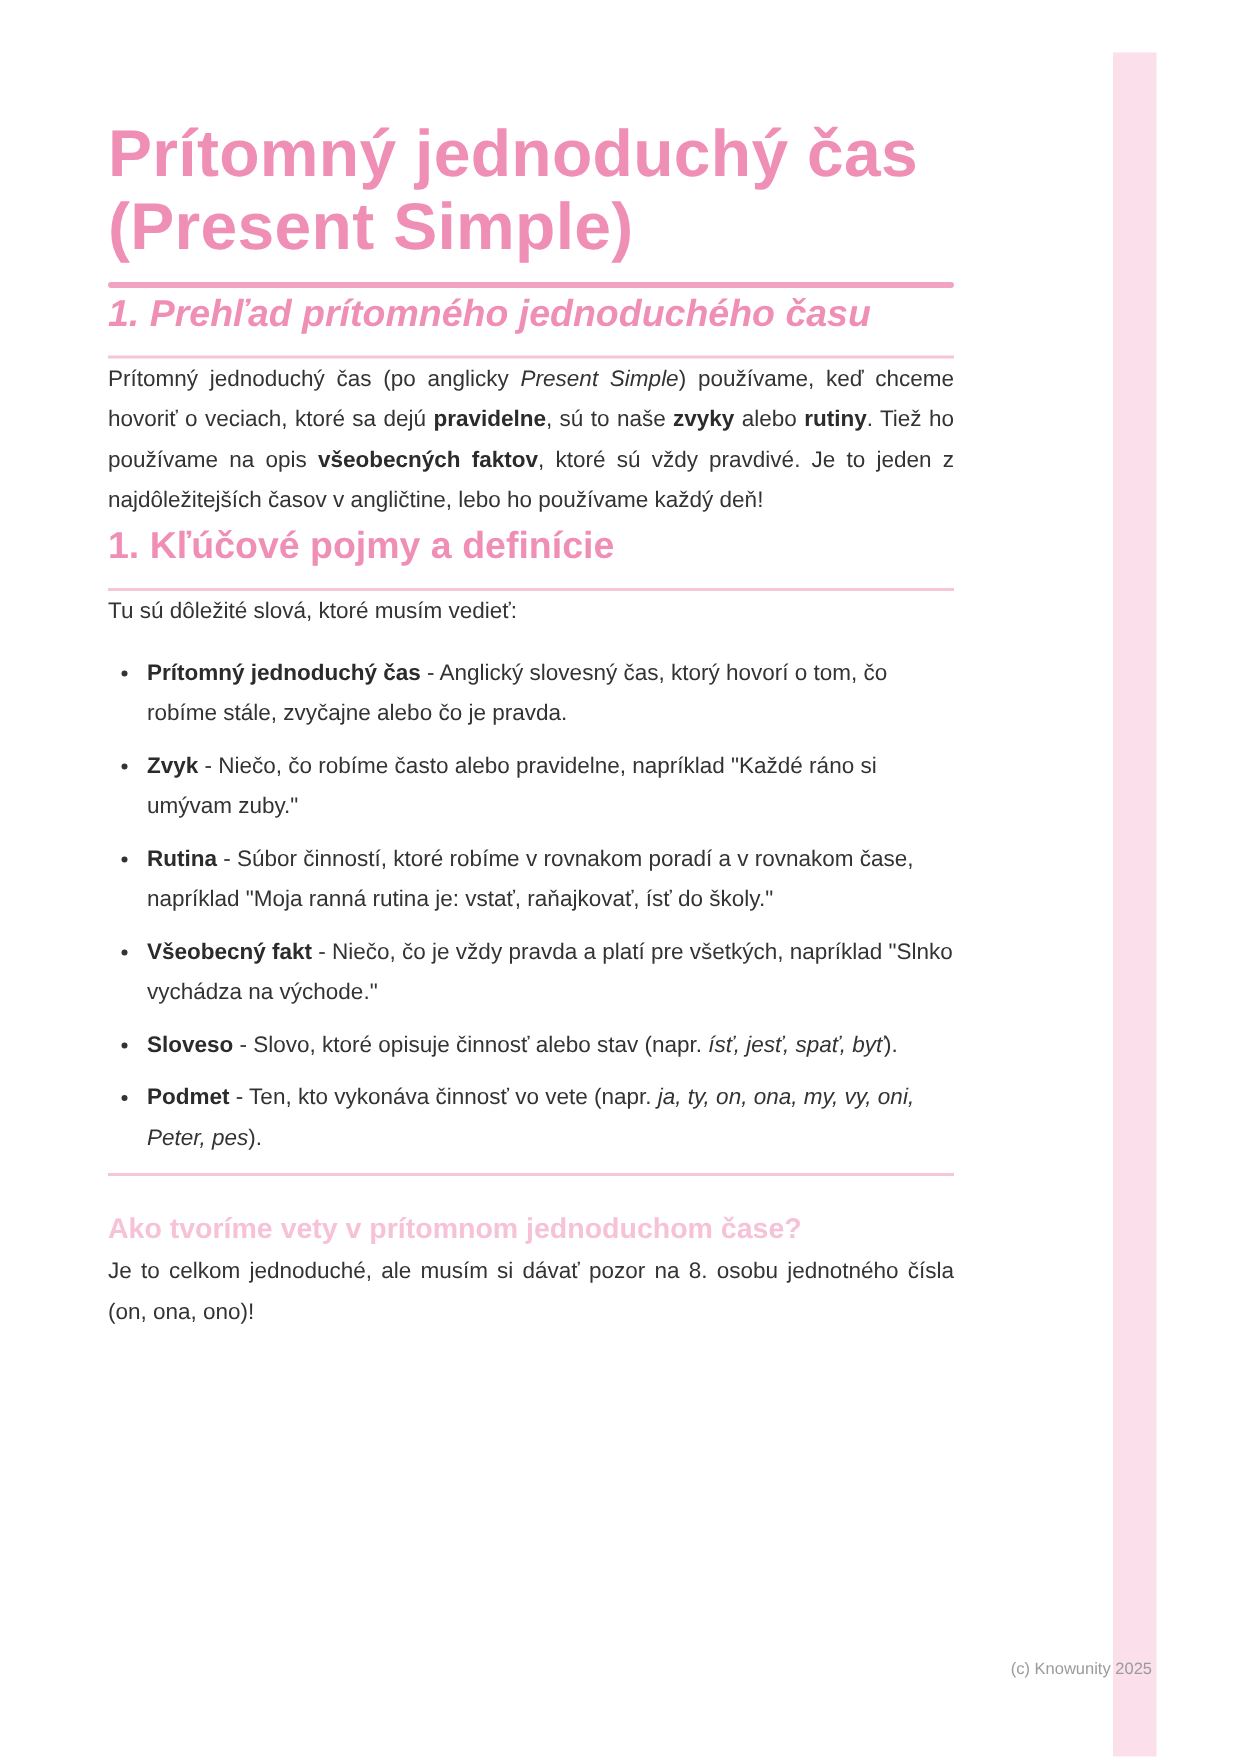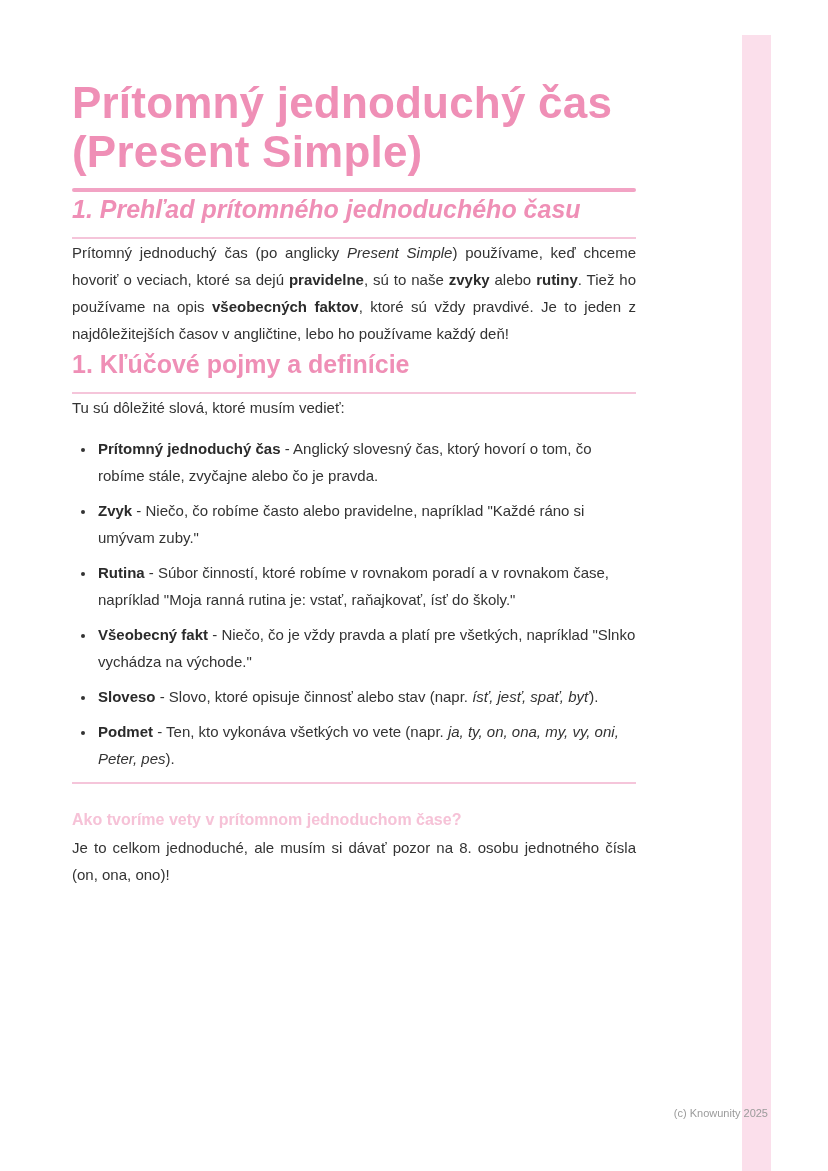--- a/index.html
+++ b/index.html
@@ -75,21 +75,21 @@
     font-size: 15px;
     line-height: 27px;
     color: #333333;
     padding-left: 2px;
   }
   ul.def-list li::marker { color: #333333; font-size: 13px; }
   .bd { font-weight: 700; color: #2b2b2b; text-align: right; }
   .it { font-style: italic; }
   h3.sub-heading {
     margin: 22px 0 0 0;
-    font-size: 16px;
+    font-size: 19px;
     line-height: 28px;
     font-weight: 700;
     color: #f6c2d7;
   }
   .footer-credit {
     position: absolute;
     right: 60px;
     bottom: 52px;
     font-size: 11px;
     color: #9b9b9b;
@@ -115,21 +115,21 @@
   <div class="rule-thin"></div>
 
   <p class="body mt-lead">Tu sú dôležité slová, ktoré musím vedieť:</p>
 
   <ul class="def-list">
     <li><span class="bd">Prítomný jednoduchý čas</span><span> - Anglický slovesný čas, ktorý hovorí o tom, čo robíme stále, zvyčajne alebo čo je pravda.</span></li>
     <li><span class="bd">Zvyk</span><span> - Niečo, čo robíme často alebo pravidelne, napríklad "Každé ráno si umývam zuby."</span></li>
     <li><span class="bd">Rutina</span><span> - Súbor činností, ktoré robíme v rovnakom poradí a v rovnakom čase, napríklad "Moja ranná rutina je: vstať, raňajkovať, ísť do školy."</span></li>
     <li><span class="bd">Všeobecný fakt</span><span> - Niečo, čo je vždy pravda a platí pre všetkých, napríklad "Slnko vychádza na východe."</span></li>
     <li><span class="bd">Sloveso</span><span> - Slovo, ktoré opisuje činnosť alebo stav (napr. </span><span class="it">ísť, jesť, spať, byť</span><span>).</span></li>
-    <li><span class="bd">Podmet</span><span> - Ten, kto vykonáva všetkých vo vete (napr. </span><span class="it">ja, ty, on, ona, my, vy, oni, Peter, pes</span><span>).</span></li>
+    <li><span class="bd">Podmet</span><span> - Ten, kto vykonáva činnosť vo vete (napr. </span><span class="it">ja, ty, on, ona, my, vy, oni, Peter, pes</span><span>).</span></li>
   </ul>
 
   <div class="rule-thin"></div>
 
   <h3 class="sub-heading">Ako tvoríme vety v prítomnom jednoduchom čase?</h3>
 
   <p class="body justify mt-para">Je to celkom jednoduché, ale musím si dávať pozor na 8. osobu jednotného čísla (on, ona, ono)!</p>
 
 </div>
 

